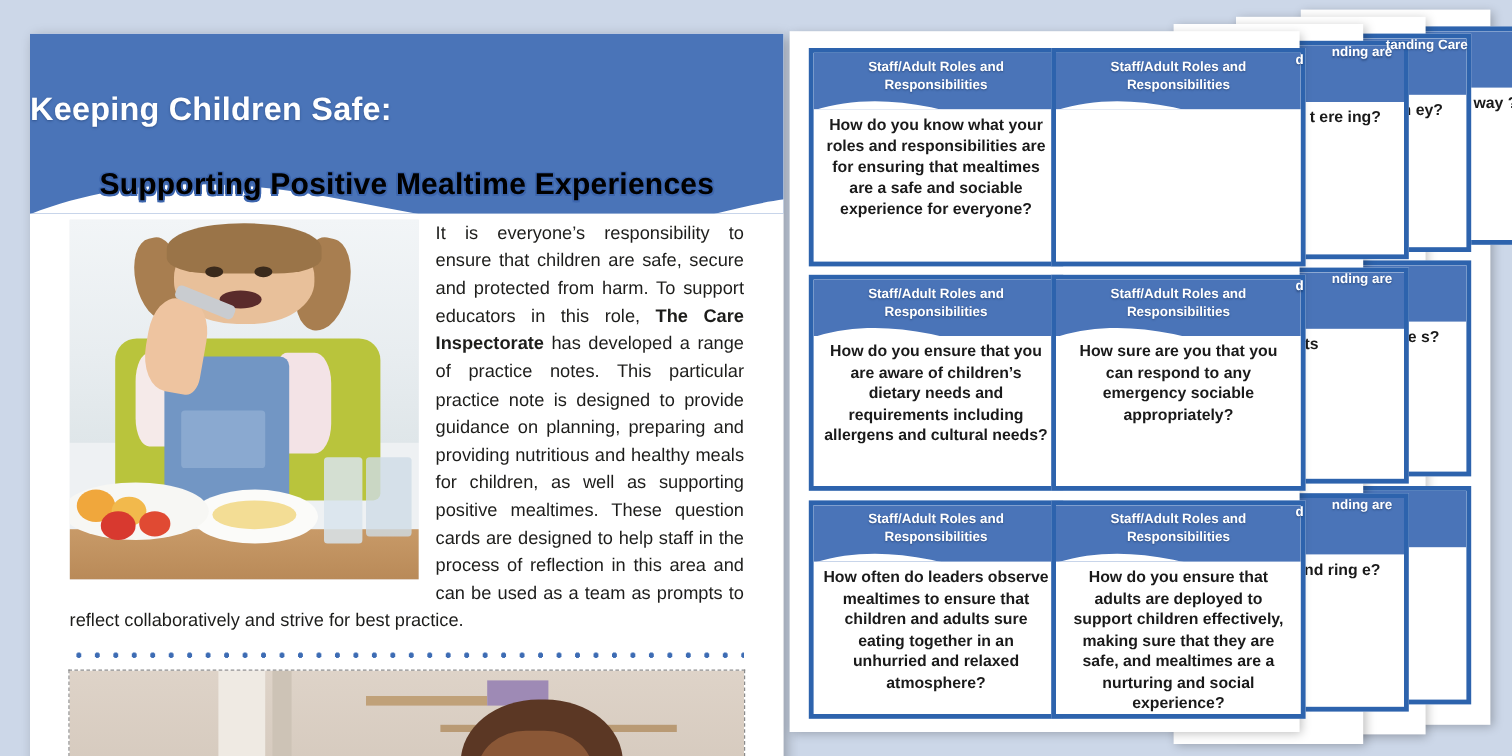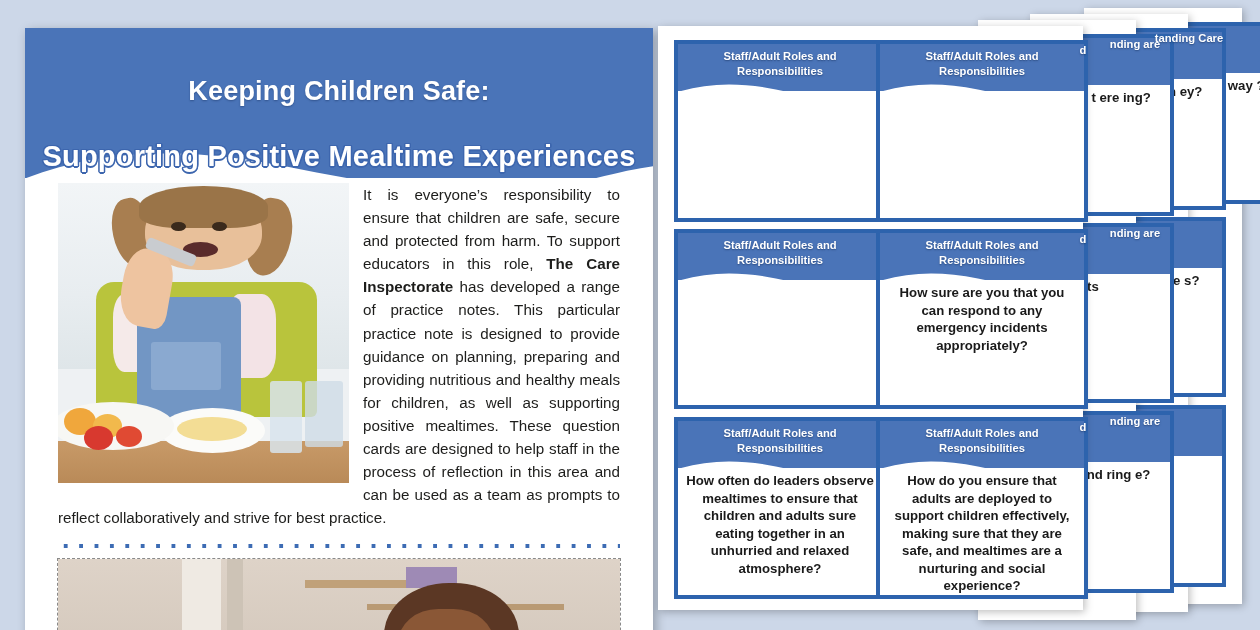--- a/index.html
+++ b/index.html
@@ -37,34 +37,34 @@
     position: absolute;
     left: -2%;
     bottom: -34px;
     width: 104%;
     height: 70px;
   }
   #doc-title {
     position: absolute;
     left: 0; right: 0;
     top: 48px;
-    text-align: center;
+    text-align: left;
     color: #ffffff;
     font-size: 27px;
     font-weight: bold;
     letter-spacing: 0.2px;
     text-shadow: 0 1px 2px rgba(20,45,90,0.45);
   }
   #doc-subtitle {
     position: absolute;
     left: 0; right: 0;
     top: 112px;
     text-align: center;
-    color: #ffffff;
-    font-size: 29px;
+    color: #000000;
+    font-size: 25px;
     font-weight: bold;
     letter-spacing: 0.2px;
     text-shadow:
       -1.5px 0 0 #3d66ae, 1.5px 0 0 #3d66ae,
       0 -1.5px 0 #3d66ae, 0 1.5px 0 #3d66ae,
       -1.2px -1.2px 0 #3d66ae, 1.2px 1.2px 0 #3d66ae,
       1.2px -1.2px 0 #3d66ae, -1.2px 1.2px 0 #3d66ae;
     z-index: 4;
   }
 
@@ -392,48 +392,50 @@
 
 <div class="sheet" id="sheet-front">
 
   <div class="card fc col1 row1">
     <div class="card-head">
       <div class="card-head-label">Staff/Adult Roles and Responsibilities</div>
       <svg class="cwave" viewBox="0 0 100 20" preserveAspectRatio="none">
         <path d="M0,11 C14,3 30,2 48,8 C64,14 80,17 100,9 L100,20 L0,20 Z" fill="#ffffff"></path>
       </svg>
     </div>
+    <div class="card-body">How do you know what your roles and responsibilities are for ensuring that mealtimes are a safe and sociable experience for everyone?</div>
   </div>
 
   <div class="card fc col2 row1">
     <div class="card-head">
       <div class="card-head-label">Staff/Adult Roles and Responsibilities</div>
       <svg class="cwave" viewBox="0 0 100 20" preserveAspectRatio="none">
         <path d="M0,11 C14,3 30,2 48,8 C64,14 80,17 100,9 L100,20 L0,20 Z" fill="#ffffff"></path>
       </svg>
     </div>
   </div>
 
   <div class="card fc col1 row2">
     <div class="card-head">
       <div class="card-head-label">Staff/Adult Roles and Responsibilities</div>
       <svg class="cwave" viewBox="0 0 100 20" preserveAspectRatio="none">
         <path d="M0,11 C14,3 30,2 48,8 C64,14 80,17 100,9 L100,20 L0,20 Z" fill="#ffffff"></path>
       </svg>
     </div>
+    <div class="card-body">How do you ensure that you are aware of children’s dietary needs and requirements including allergens and cultural needs?</div>
   </div>
 
   <div class="card fc col2 row2">
     <div class="card-head">
       <div class="card-head-label">Staff/Adult Roles and Responsibilities</div>
       <svg class="cwave" viewBox="0 0 100 20" preserveAspectRatio="none">
         <path d="M0,11 C14,3 30,2 48,8 C64,14 80,17 100,9 L100,20 L0,20 Z" fill="#ffffff"></path>
       </svg>
     </div>
-    <div class="card-body">How sure are you that you can respond to any emergency incidents appropriately?</div>
+    <div class="card-body">How sure are you that you can respond to any emergency sociable appropriately?</div>
   </div>
 
   <div class="card fc col1 row3">
     <div class="card-head">
       <div class="card-head-label">Staff/Adult Roles and Responsibilities</div>
       <svg class="cwave" viewBox="0 0 100 20" preserveAspectRatio="none">
         <path d="M0,11 C14,3 30,2 48,8 C64,14 80,17 100,9 L100,20 L0,20 Z" fill="#ffffff"></path>
       </svg>
     </div>
     <div class="card-body">How often do leaders observe mealtimes to ensure that children and adults sure eating together in an unhurried and relaxed atmosphere?</div>

